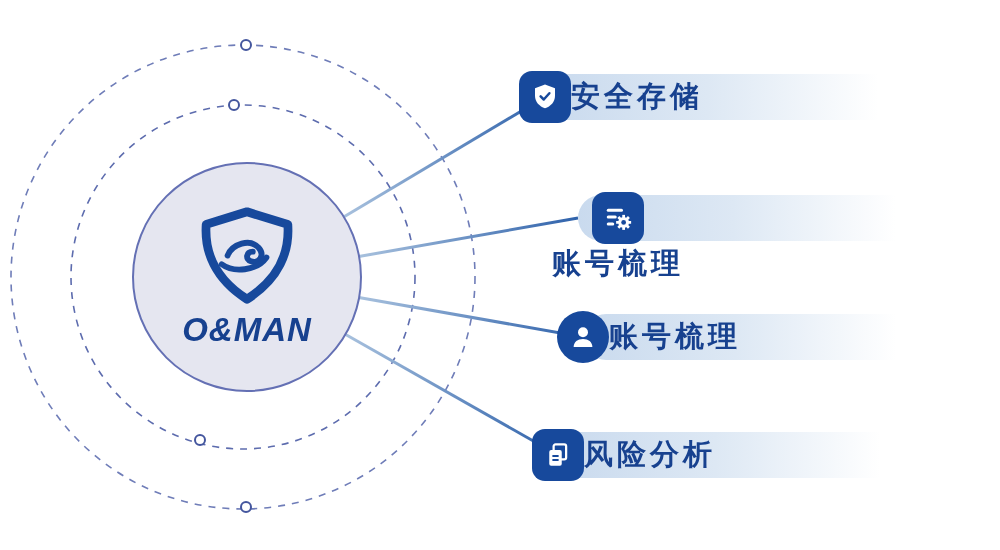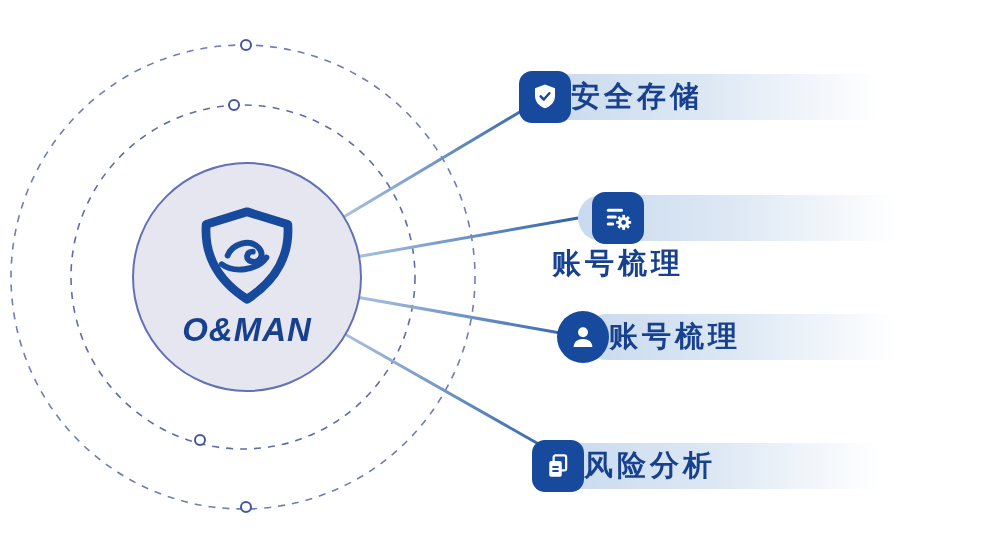--- a/index.html
+++ b/index.html
@@ -33,21 +33,21 @@
     flex:0 0 auto;
   }
   .badge.round { border-radius:50%; }
   .label {
     position:relative; z-index:1; font-size:29px; font-weight:700;
     color:#17418f; letter-spacing:4px; white-space:nowrap;
   }
   #row1 { left:519px; top:71px; }  #row1 .bar { width:362px; }
   #row2 { left:552px; top:192px;flex-direction:column; } #row2 .bar { width:345px; }
   #row3 { left:557px; top:311px; } #row3 .bar { width:340px; }
-  #row4 { left:532px; top:440px; } #row4 .bar { width:350px; }
+  #row4 { left:532px; top:429px; } #row4 .bar { width:350px; }
 </style>
 </head>
 <body>
 
 <div class="stage">
 
   <svg class="bg" viewBox="0 0 1000 550" aria-hidden="true">
     <defs>
       <linearGradient id="lg1" x1="342" y1="218" x2="545" y2="97" gradientUnits="userSpaceOnUse">
         <stop offset="0" stop-color="#a9c2de"></stop>

